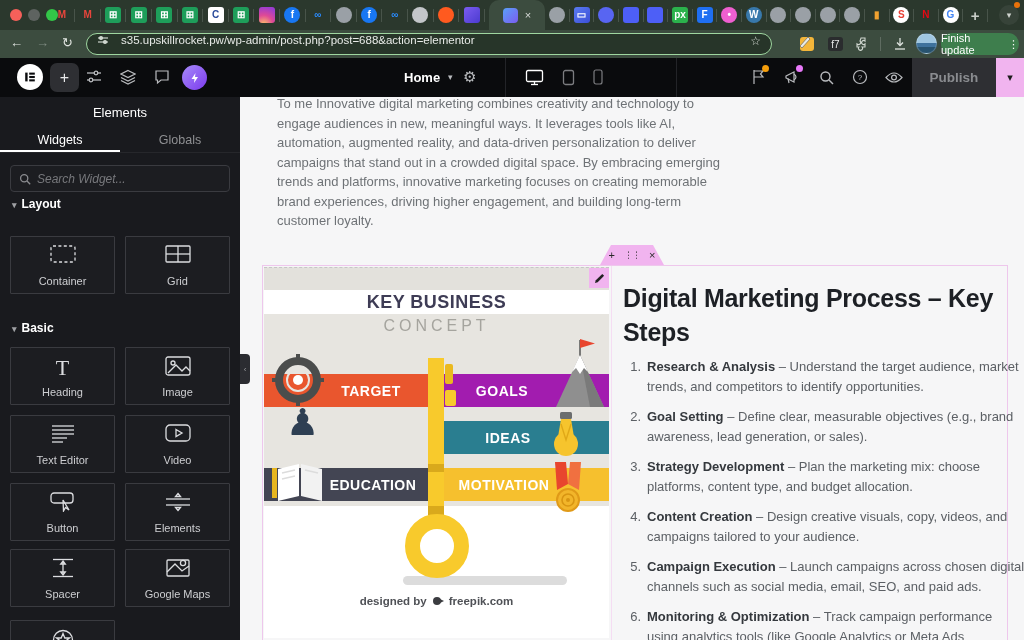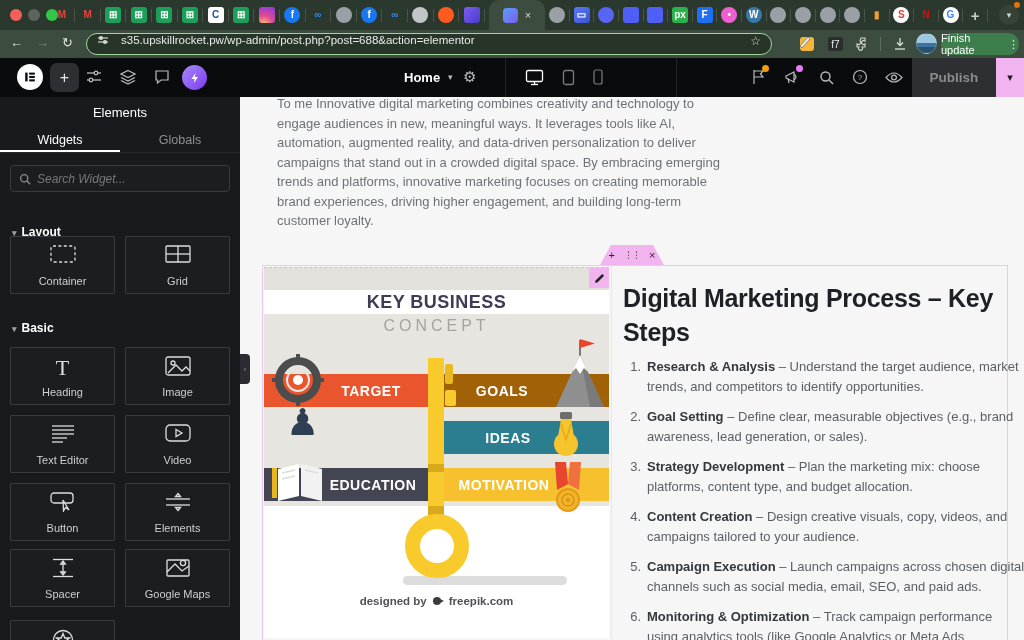--- a/index.html
+++ b/index.html
@@ -89,21 +89,21 @@
 
 .igw{position:absolute;left:24px;top:170px;width:345px;height:371px;background:#e7e5e0;border-top:1px dashed #c6c6c6;overflow:hidden}
 .ig-strip-top{position:absolute;left:0;top:0;width:345px;height:22px;background:#e3e1dc}
 .ig-titleband{position:absolute;left:0;top:22px;width:345px;height:24px;background:#fff}
 .ig-title1{position:absolute;left:0;top:24px;width:345px;text-align:center;font-size:18px;font-weight:bold;color:#3e3c55;letter-spacing:.5px}
 .ig-title2{position:absolute;left:0;top:49px;width:345px;text-align:center;font-size:16px;color:#a5a49e;letter-spacing:4px}
 .ig-bottom{position:absolute;left:0;top:238px;width:345px;height:133px;background:#fff}
 .band{position:absolute;height:33px;display:flex;align-items:center;justify-content:center;color:#fff;font-weight:bold;font-size:14px;letter-spacing:.5px;z-index:1}
 .bL{left:0;width:170px}.bR{left:175px;width:170px}
 .b-target{top:106px;background:#e9562e;padding-left:44px}
-.b-goals{top:106px;background:#a16207;padding-right:44px}
+.b-goals{top:106px;background:#a21caf;padding-right:44px}
 .b-strategy{top:153px;background:#72c5d4;padding-left:34px}
 .b-ideas{top:153px;background:#2a7e90;padding-right:32px}
 .b-education{top:200px;background:#434553;padding-left:48px}
 .b-motivation{top:200px;background:#f6c02e;padding-right:40px}
 .key-shaft{position:absolute;left:164px;top:90px;width:16px;height:160px;background:#f8ca2c;z-index:2}
 .key-tab1{position:absolute;left:181px;top:96px;width:8px;height:20px;background:#eab91f;border-radius:2px;z-index:2}
 .key-tab2{position:absolute;left:181px;top:122px;width:11px;height:16px;background:#f8ca2c;border-radius:2px;z-index:2}
 .key-hatch1{position:absolute;left:164px;top:196px;width:16px;height:8px;background:#d9a91c;z-index:2}
 .key-hatch2{position:absolute;left:164px;top:238px;width:16px;height:9px;background:#d9a91c;z-index:2}
 .key-ring{position:absolute;left:141px;top:246px;width:64px;height:64px;border:15px solid #f8ca2c;border-radius:50%;z-index:2}
@@ -445,21 +445,21 @@
   <div class="search-box">
     <svg width="12" height="12" viewBox="0 0 15 15">
         <g stroke="#8b8c90" stroke-width="1.6" fill="none">
           <circle cx="6.5" cy="6.5" r="4.5"></circle>
           <line x1="10" y1="10" x2="14" y2="14"></line>
         </g>
       </svg>
     <input type="text" placeholder="Search Widget..." style="">
   </div>
 
-  <div class="sec-label" style="top:128px"><span class="sec-caret">▾</span><span>Layout</span></div>
+  <div class="sec-label" style="top:100px"><span class="sec-caret">▾</span><span>Layout</span></div>
 
   <div class="card" style="left:10px;top:139px">
     <span class="ic">
         <svg width="26" height="18" viewBox="0 0 26 18">
           <rect x="1" y="1" width="24" height="16" rx="2" stroke-dasharray="3 2.4"></rect>
         </svg>
       </span>
     <span class="lb">Container</span>
   </div>
   <div class="card" style="left:125px;top:139px">

